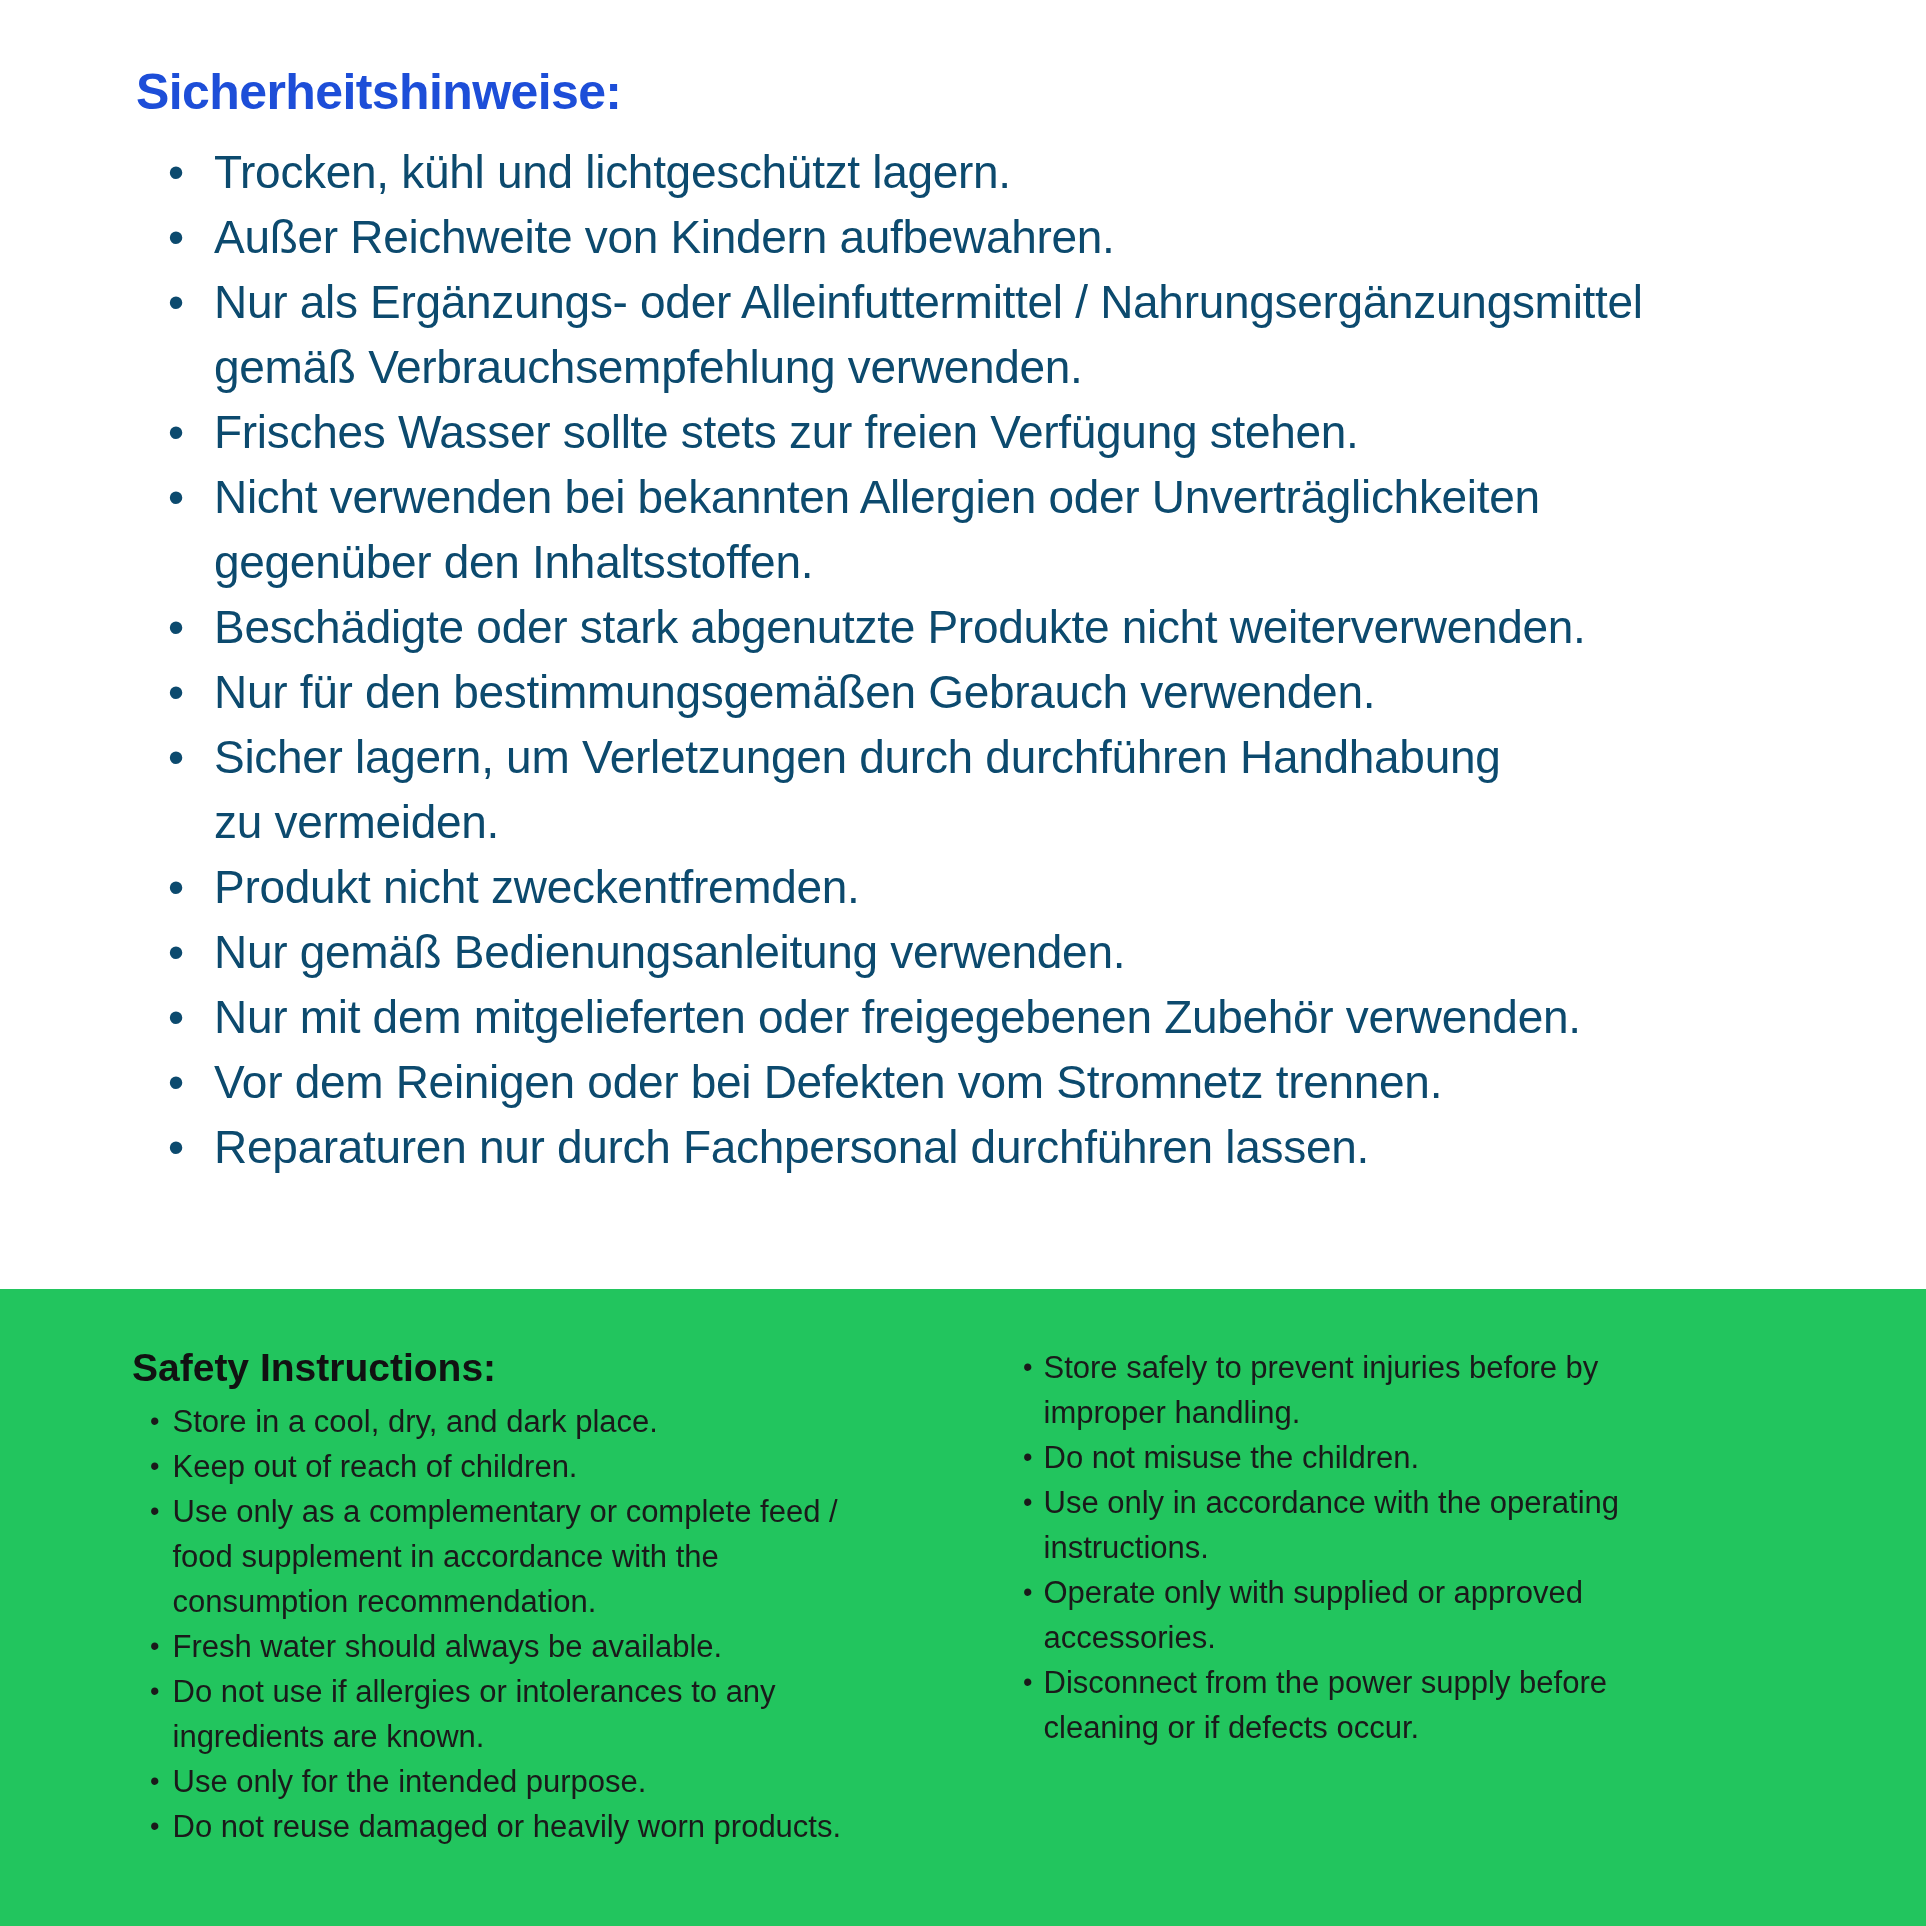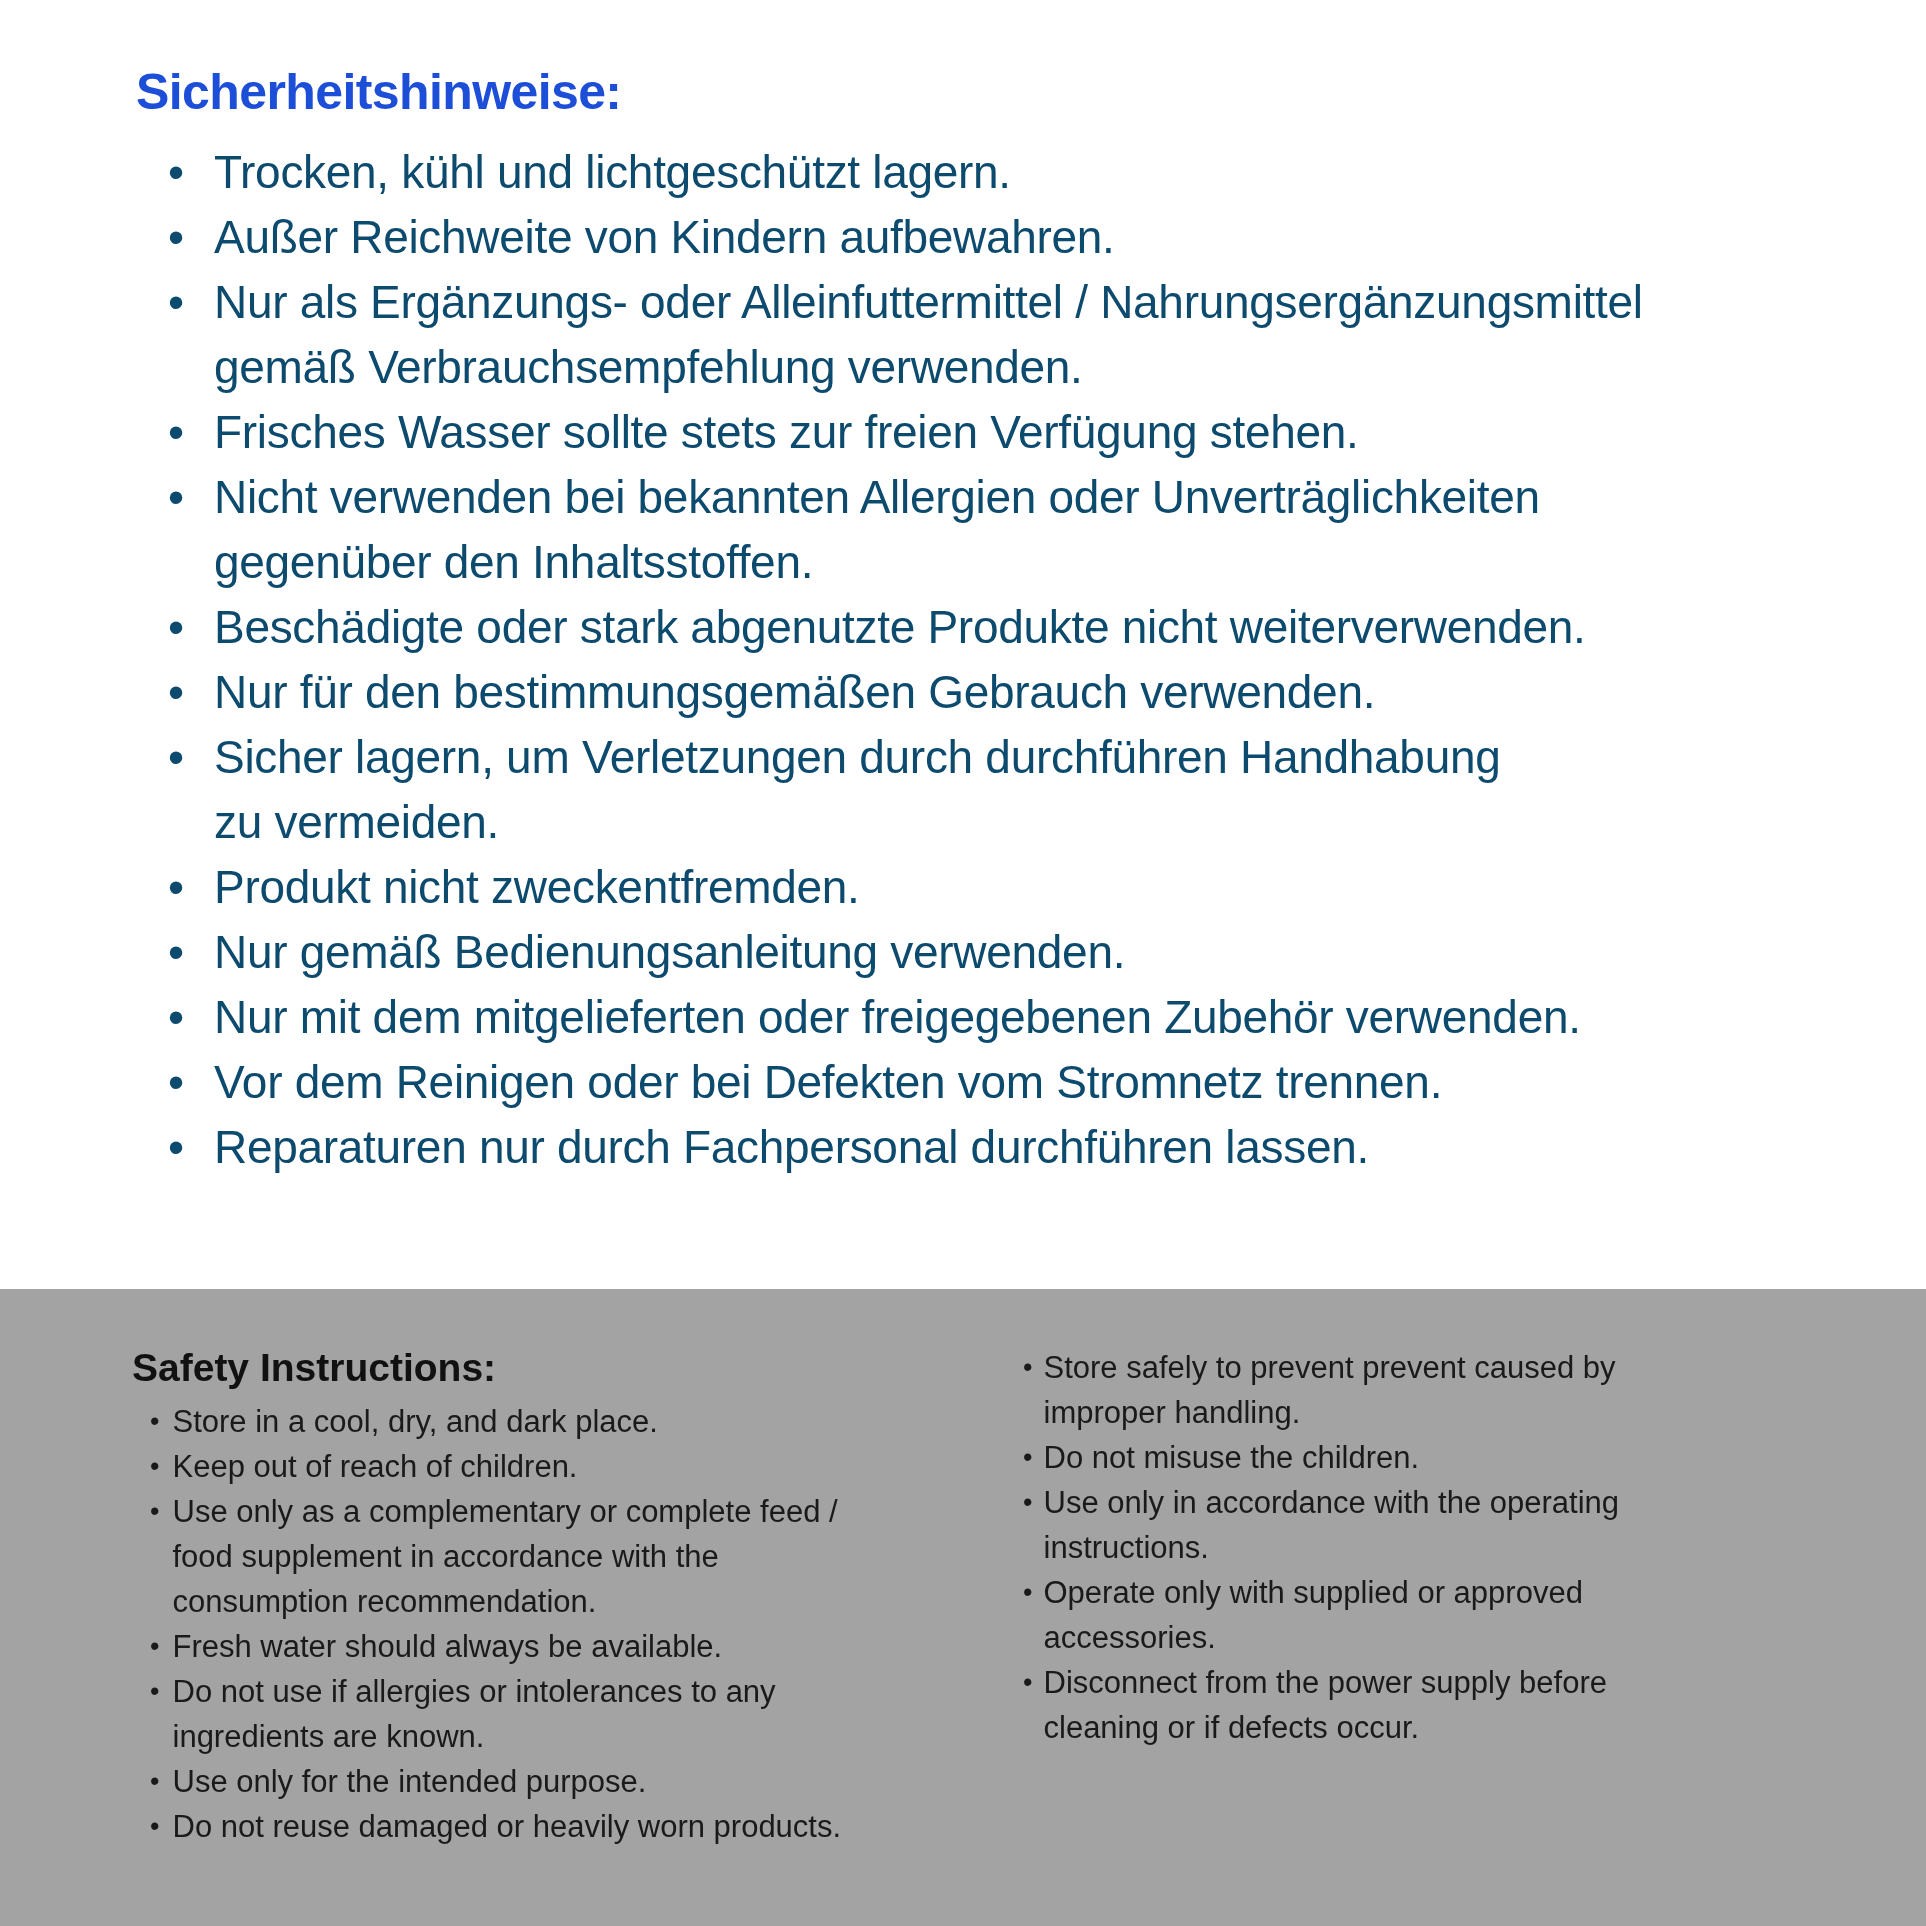--- a/index.html
+++ b/index.html
@@ -102,39 +102,39 @@
       <li>Sicher lagern, um Verletzungen durch durchführen Handhabung
 zu vermeiden.</li>
       <li>Produkt nicht zweckentfremden.</li>
       <li>Nur gemäß Bedienungsanleitung verwenden.</li>
       <li>Nur mit dem mitgelieferten oder freigegebenen Zubehör verwenden.</li>
       <li>Vor dem Reinigen oder bei Defekten vom Stromnetz trennen.</li>
       <li>Reparaturen nur durch Fachpersonal durchführen lassen.</li>
     </ul>
   </section>
 
-  <section class="section-en" style="background: #a3a3a3; color: rgb(26, 26, 26);">
+  <section class="section-en" style="background: #22c55e; color: rgb(26, 26, 26);">
     <div class="col-left">
       <h2 class="en-title">Safety Instructions:</h2>
       <ul class="en-list left">
         <li>Store in a cool, dry, and dark place.</li>
         <li>Keep out of reach of children.</li>
         <li>Use only as a complementary or complete feed /
 food supplement in accordance with the
 consumption recommendation.</li>
         <li>Fresh water should always be available.</li>
         <li>Do not use if allergies or intolerances to any
 ingredients are known.</li>
         <li>Use only for the intended purpose.</li>
         <li>Do not reuse damaged or heavily worn products.</li>
       </ul>
     </div>
     <div class="col-right">
       <ul class="en-list right">
-        <li>Store safely to prevent prevent caused by
+        <li>Store safely to prevent injuries before by
 improper handling.</li>
         <li>Do not misuse the children.</li>
         <li>Use only in accordance with the operating
 instructions.</li>
         <li>Operate only with supplied or approved
 accessories.</li>
         <li>Disconnect from the power supply before
 cleaning or if defects occur.</li>
       </ul>
     </div>

